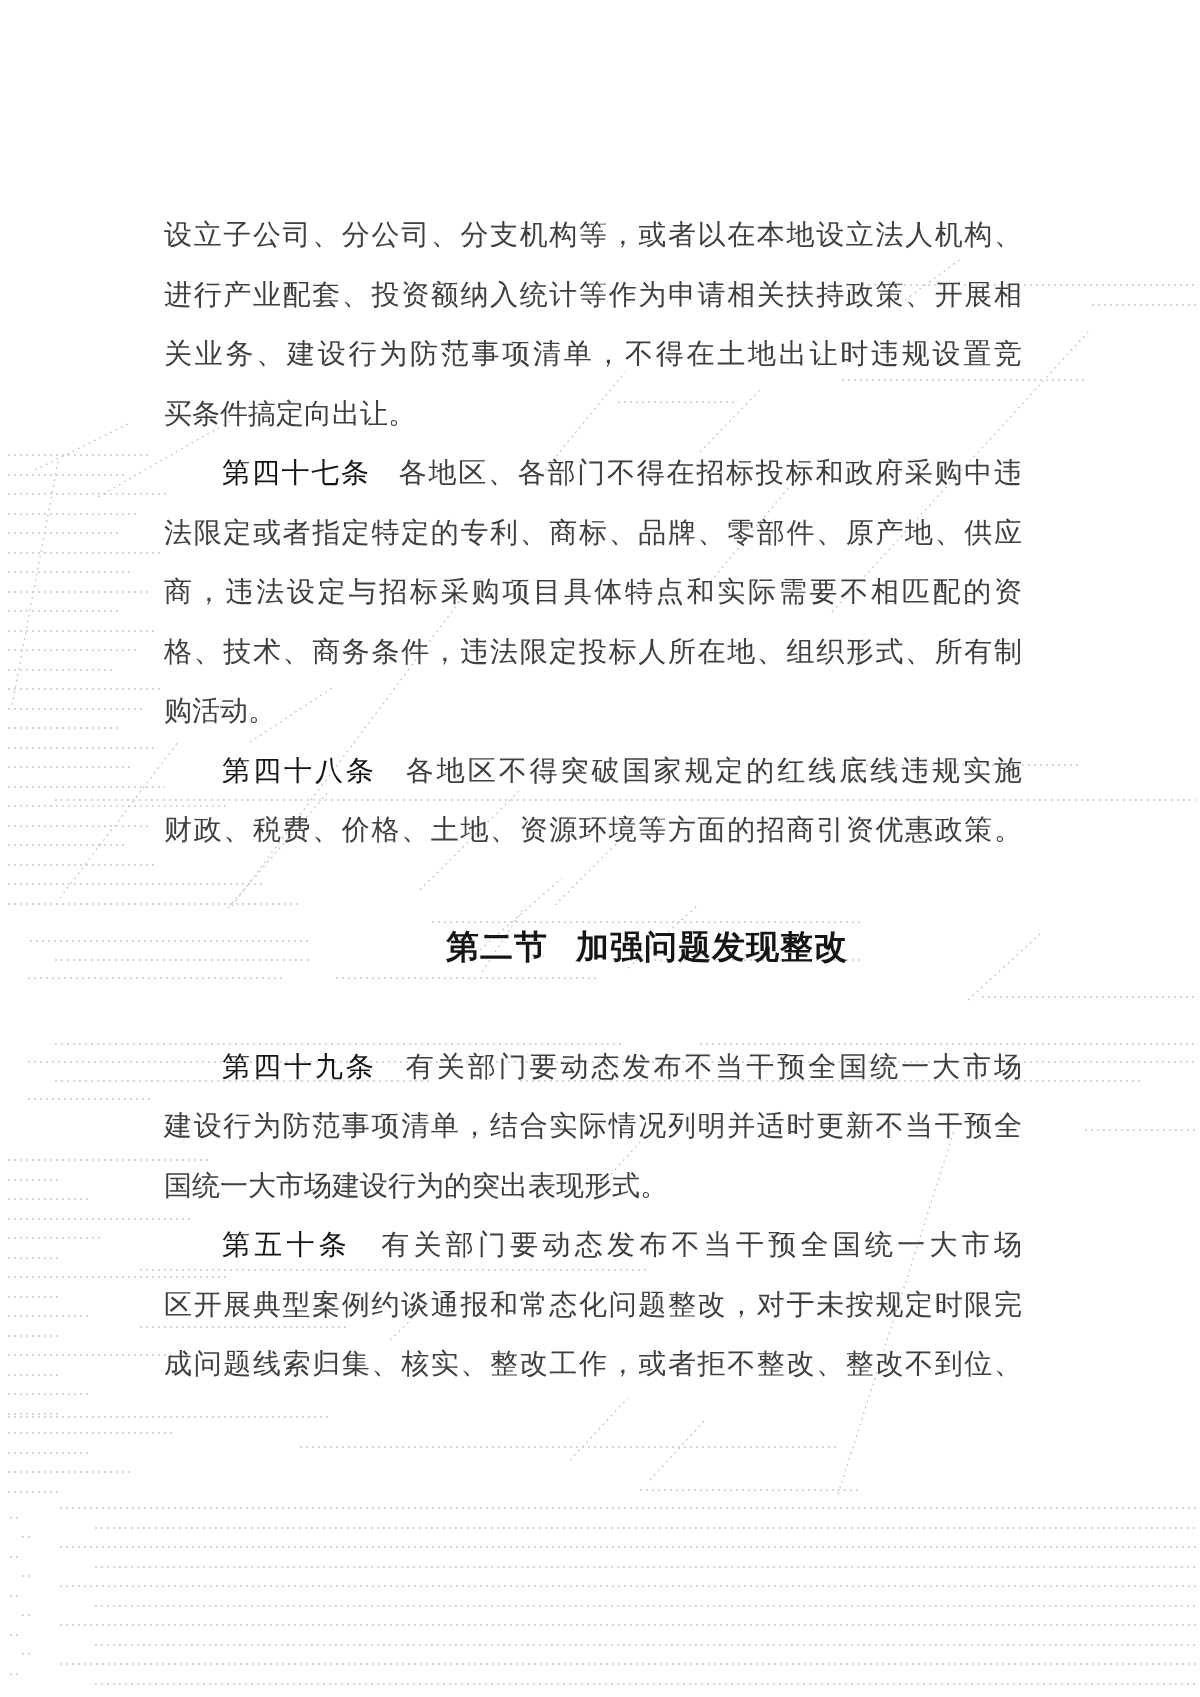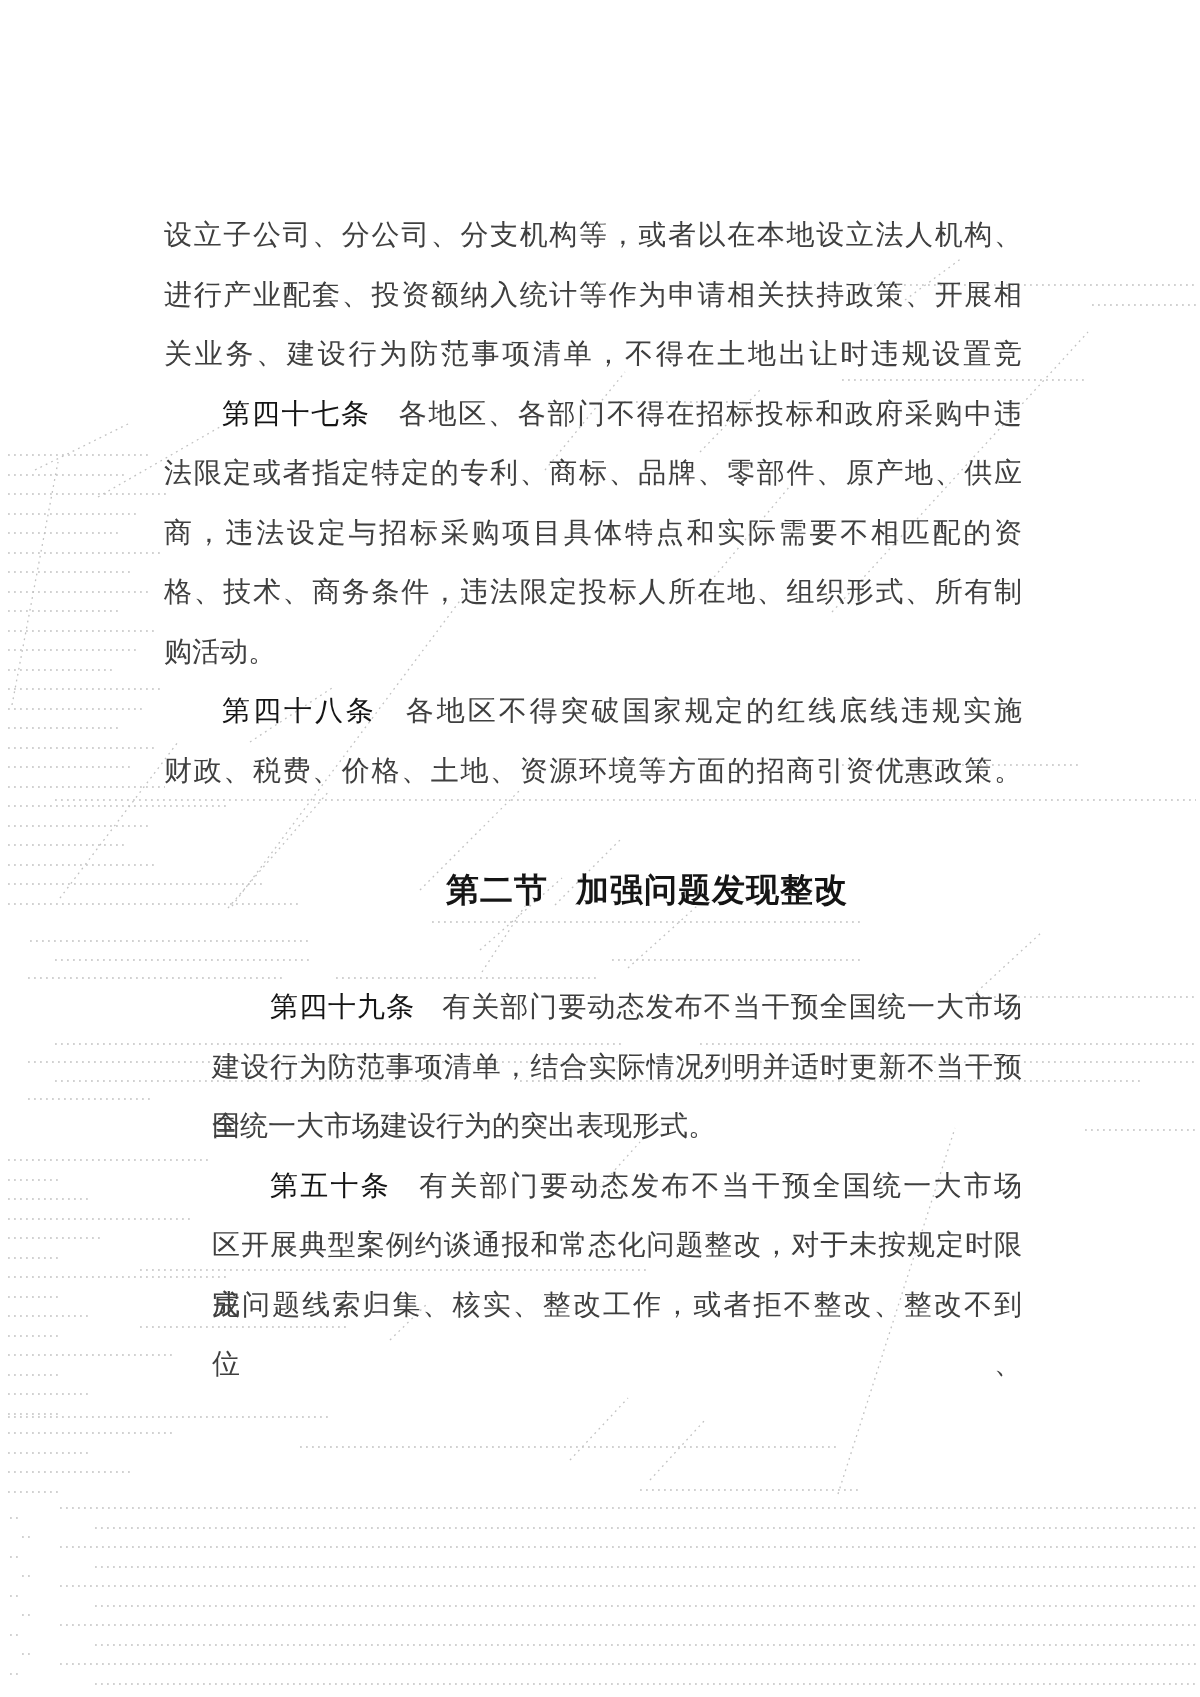--- a/index.html
+++ b/index.html
@@ -24,26 +24,26 @@
   .textline.fill{text-align-last:justify;}
   .textline.indent{text-indent:58px;}
   .article-label{
     font-family:"Liberation Sans", sans-serif;
     font-weight:400;color:var(--label-ink,#161616);
   }
   .gap{display:inline-block;width:26px;}
   .section-header{
     margin-top:60px;height:59px;line-height:59px;
     text-align:center;transform:translateX(54px);
-    font-family:Liberation Sans, sans-serif;
+    font-family:Liberation Mono, monospace;
     font-weight:700;font-size:33px;color:var(--label-ink,#141414);
     letter-spacing:1px;
   }
   .section-header .gap2{display:inline-block;width:28px;}
-  .group2{margin-top:58px;margin-left:48px;}
+  .group2{margin-top:58px;}
 </style>
 </head>
 <body style="background: rgb(255, 255, 255);">
 
 <div class="page">
 
   <svg class="artifacts" width="1200" height="1697" id="artifacts">
       <line x1="8" y1="455" x2="152" y2="455" stroke="#c2c2c2" stroke-width="1.3" stroke-dasharray="1.8 4.2"></line>
       <line x1="8" y1="475" x2="128" y2="475" stroke="#c2c2c2" stroke-width="1.3" stroke-dasharray="1.8 4.2"></line>
       <line x1="8" y1="494" x2="168" y2="494" stroke="#c2c2c2" stroke-width="1.3" stroke-dasharray="1.8 4.2"></line>
@@ -161,20 +161,23 @@
 
     <div class="textline fill">
         <span class="line-text">设立子公司、分公司、分支机构等，或者以在本地设立法人机构、</span>
       </div>
         <div class="textline fill">
         <span class="line-text">进行产业配套、投资额纳入统计等作为申请相关扶持政策、开展相</span>
       </div>
         <div class="textline fill">
         <span class="line-text">关业务、建设行为防范事项清单，不得在土地出让时违规设置竞</span>
       </div>
+        <div class="textline">
+        <span class="line-text">买条件搞定向出让。</span>
+      </div>
         <div class="textline fill indent">
         <span class="article-label">第四十七条</span><span class="gap"></span><span class="line-text">各地区、各部门不得在招标投标和政府采购中违</span>
       </div>
         <div class="textline fill">
         <span class="line-text">法限定或者指定特定的专利、商标、品牌、零部件、原产地、供应</span>
       </div>
         <div class="textline fill">
         <span class="line-text">商，违法设定与招标采购项目具体特点和实际需要不相匹配的资</span>
       </div>
         <div class="textline fill">

